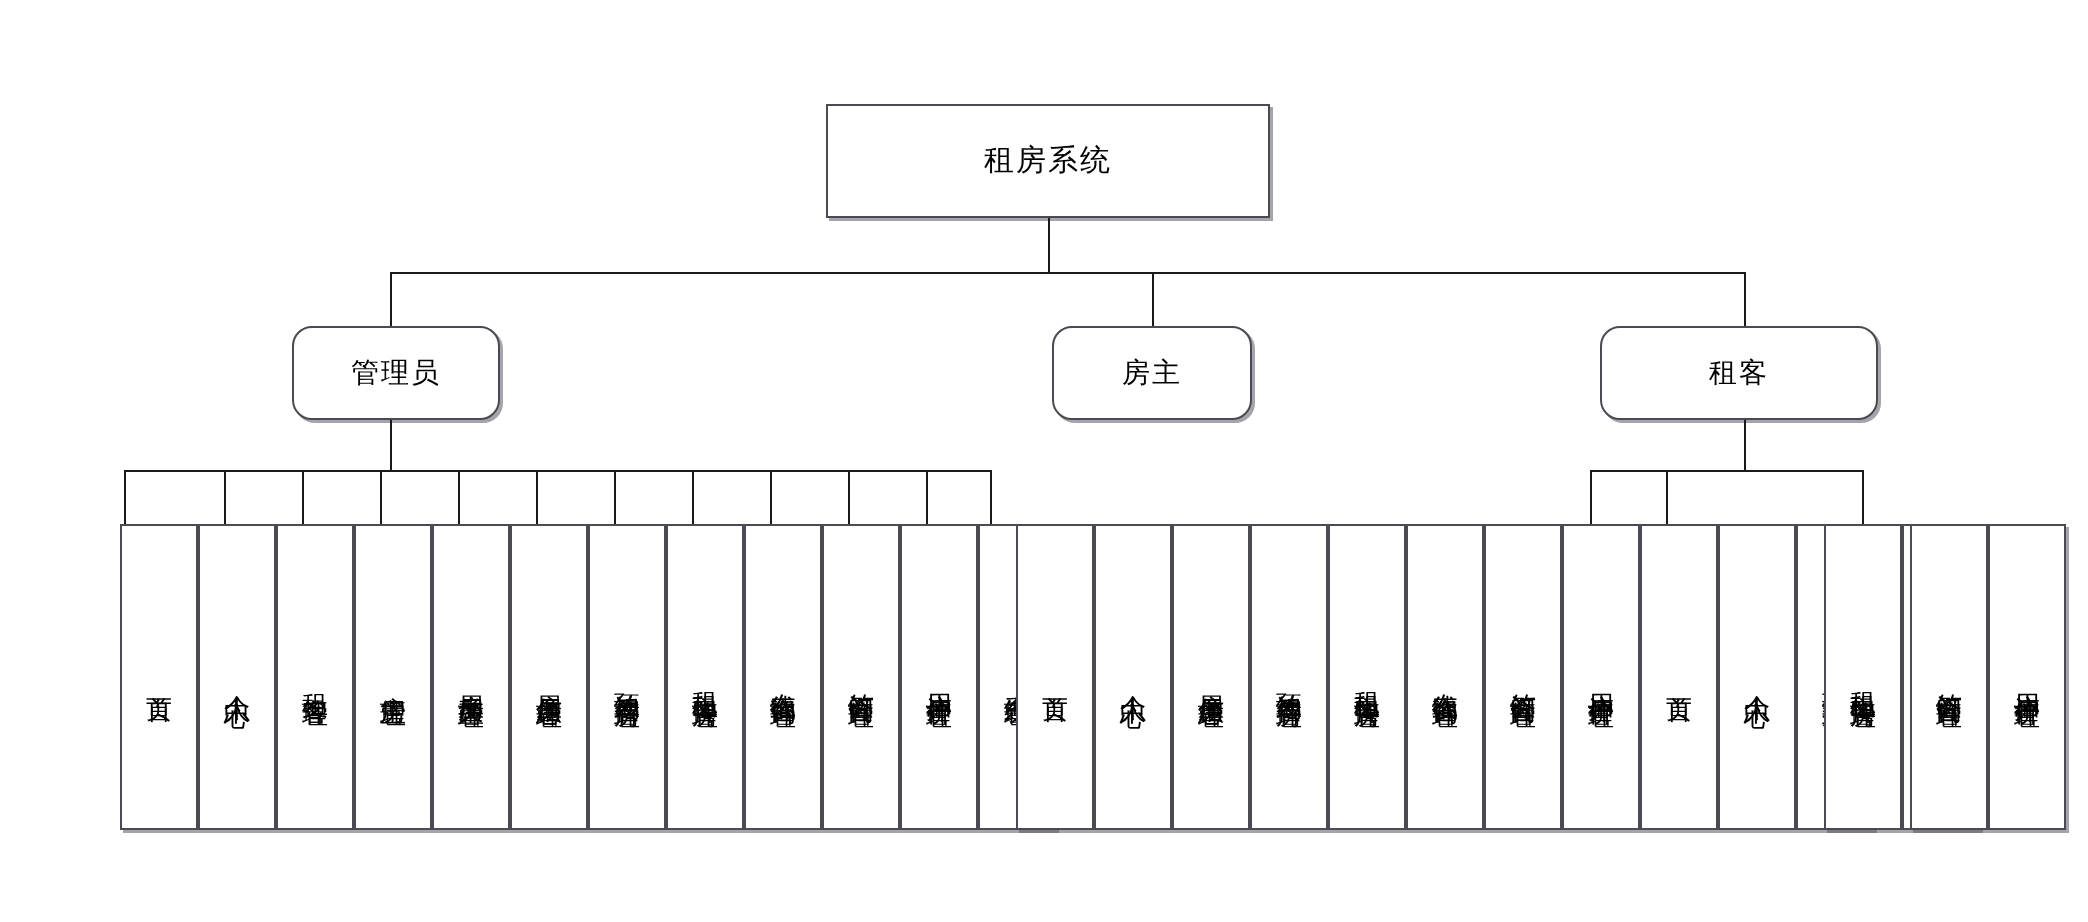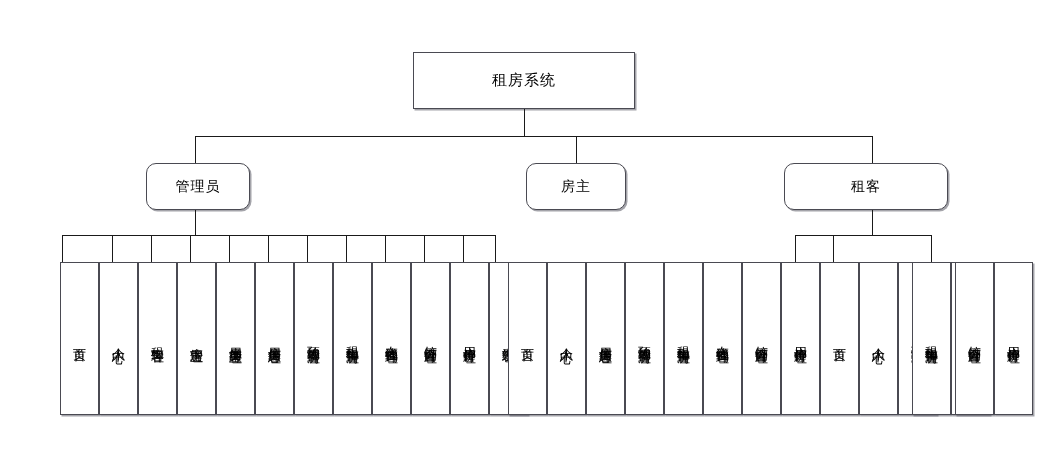--- a/index.html
+++ b/index.html
@@ -80,21 +80,21 @@
   <div class="line v" style="left:872px; top:136px; height:27px;"></div>
 
   <div class="node role" style="left:146px; top:163px; width:104px; height:47px;">
     <span>管理员</span>
   </div>
 
   <div class="node role" style="left:526px; top:163px; width:100px; height:47px;">
     <span>房主</span>
   </div>
 
-  <div class="node role" style="left:784px; top:163px; width:164px; height:47px;">
+  <div class="node role" style="left:800px; top:163px; width:139px; height:47px;">
     <span>租客</span>
   </div>
 
   <div class="line v" style="left:195px; top:210px; height:25px;"></div>
   <div class="line h" style="left:62px; top:235px; width:433px;"></div>
   <div class="line v" style="left:62px;  top:235px; height:27px;"></div>
   <div class="line v" style="left:112px; top:235px; height:27px;"></div>
   <div class="line v" style="left:151px; top:235px; height:27px;"></div>
   <div class="line v" style="left:190px; top:235px; height:27px;"></div>
   <div class="line v" style="left:229px; top:235px; height:27px;"></div>

